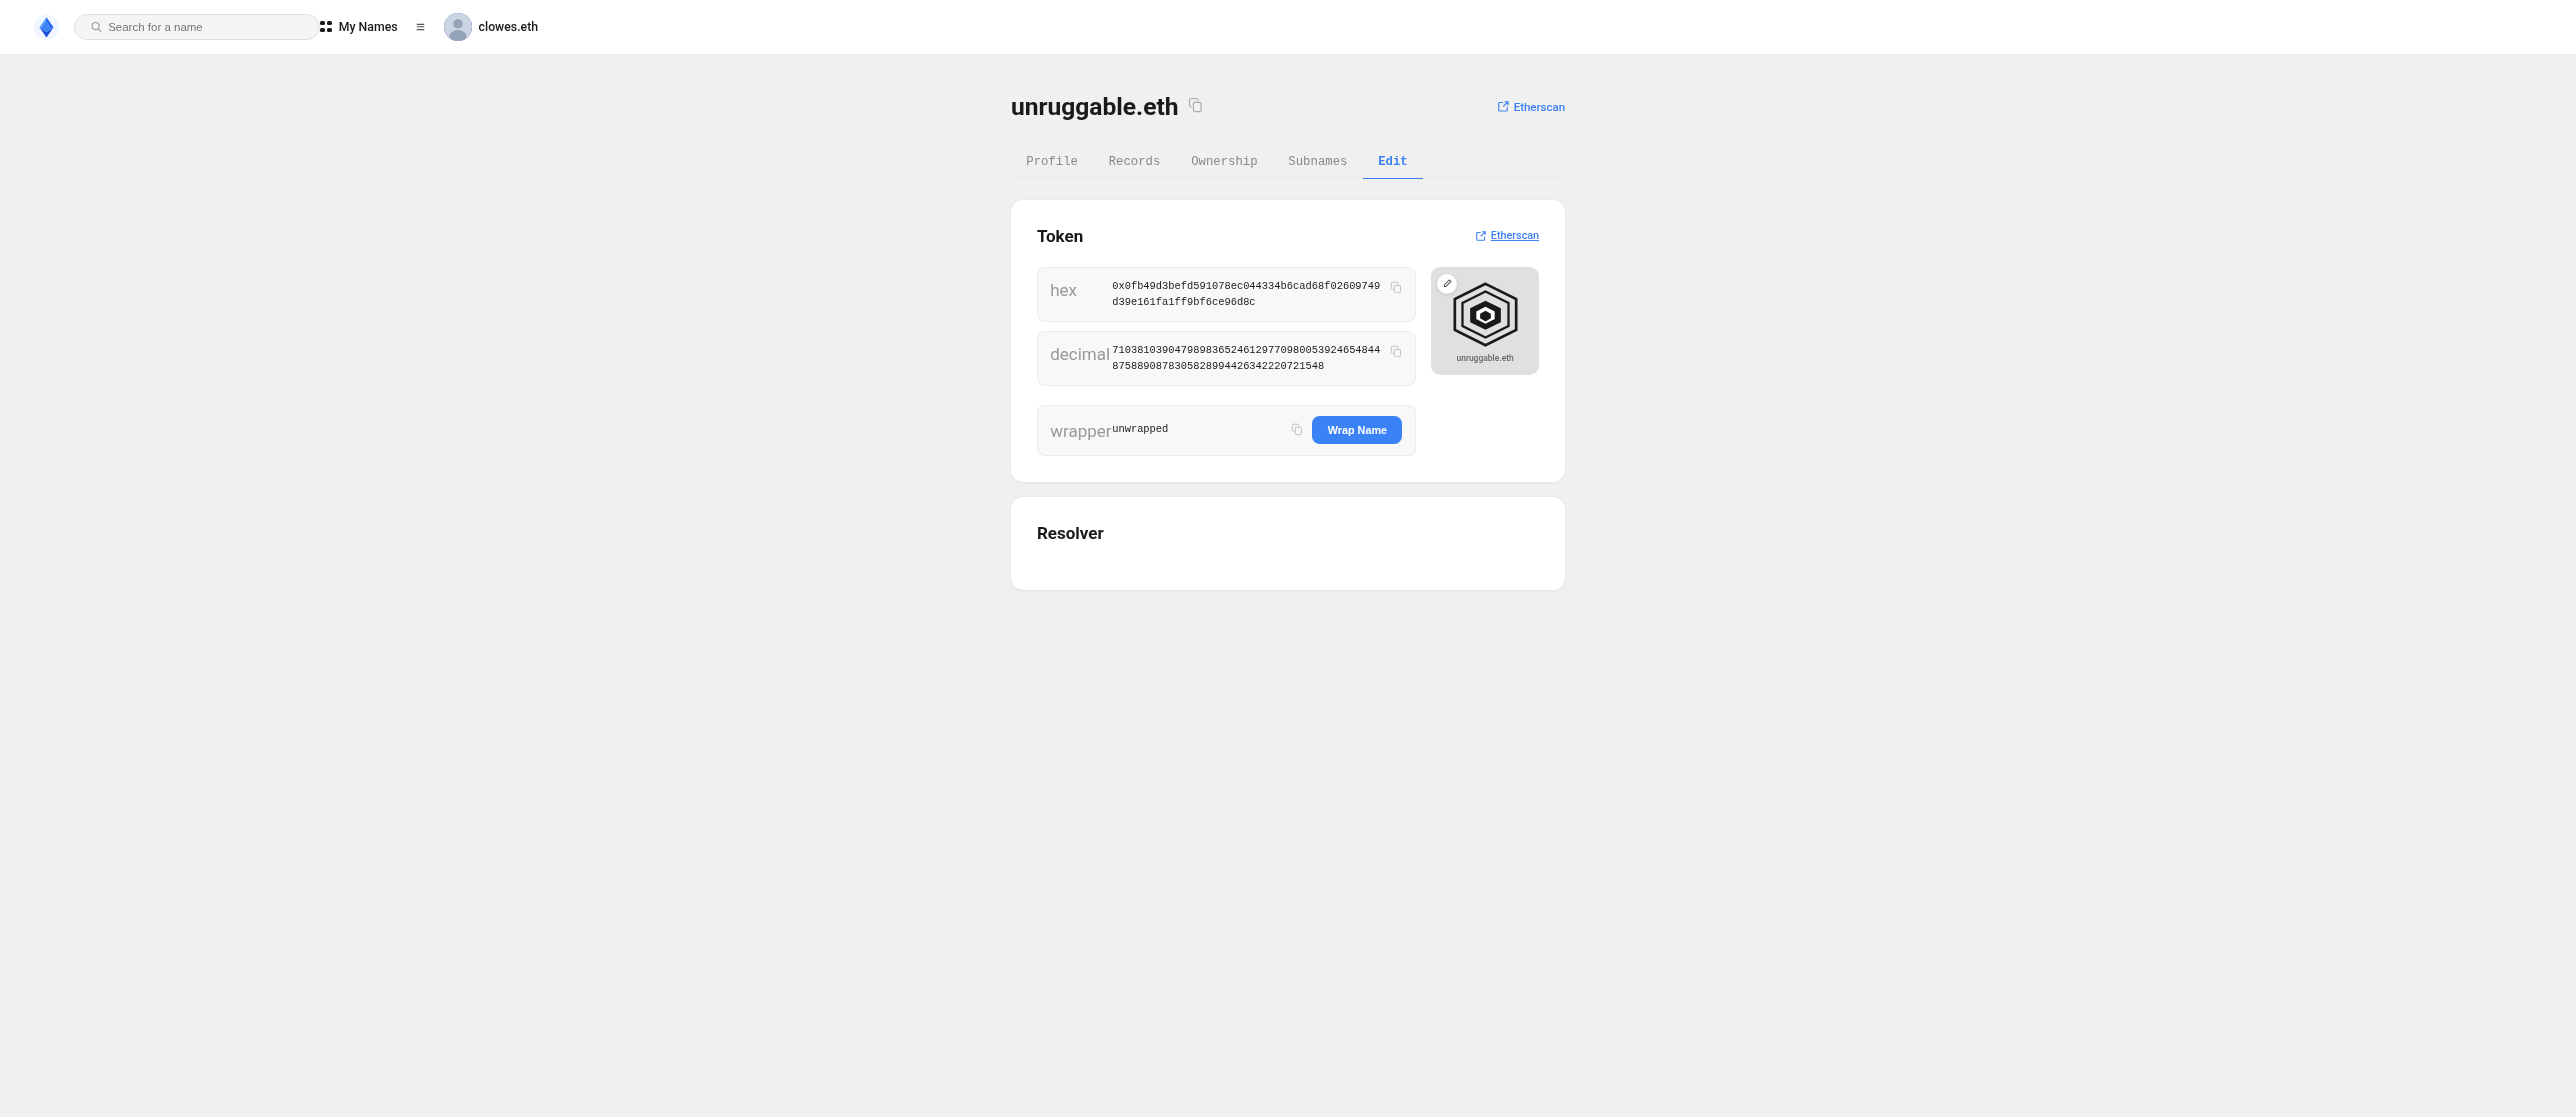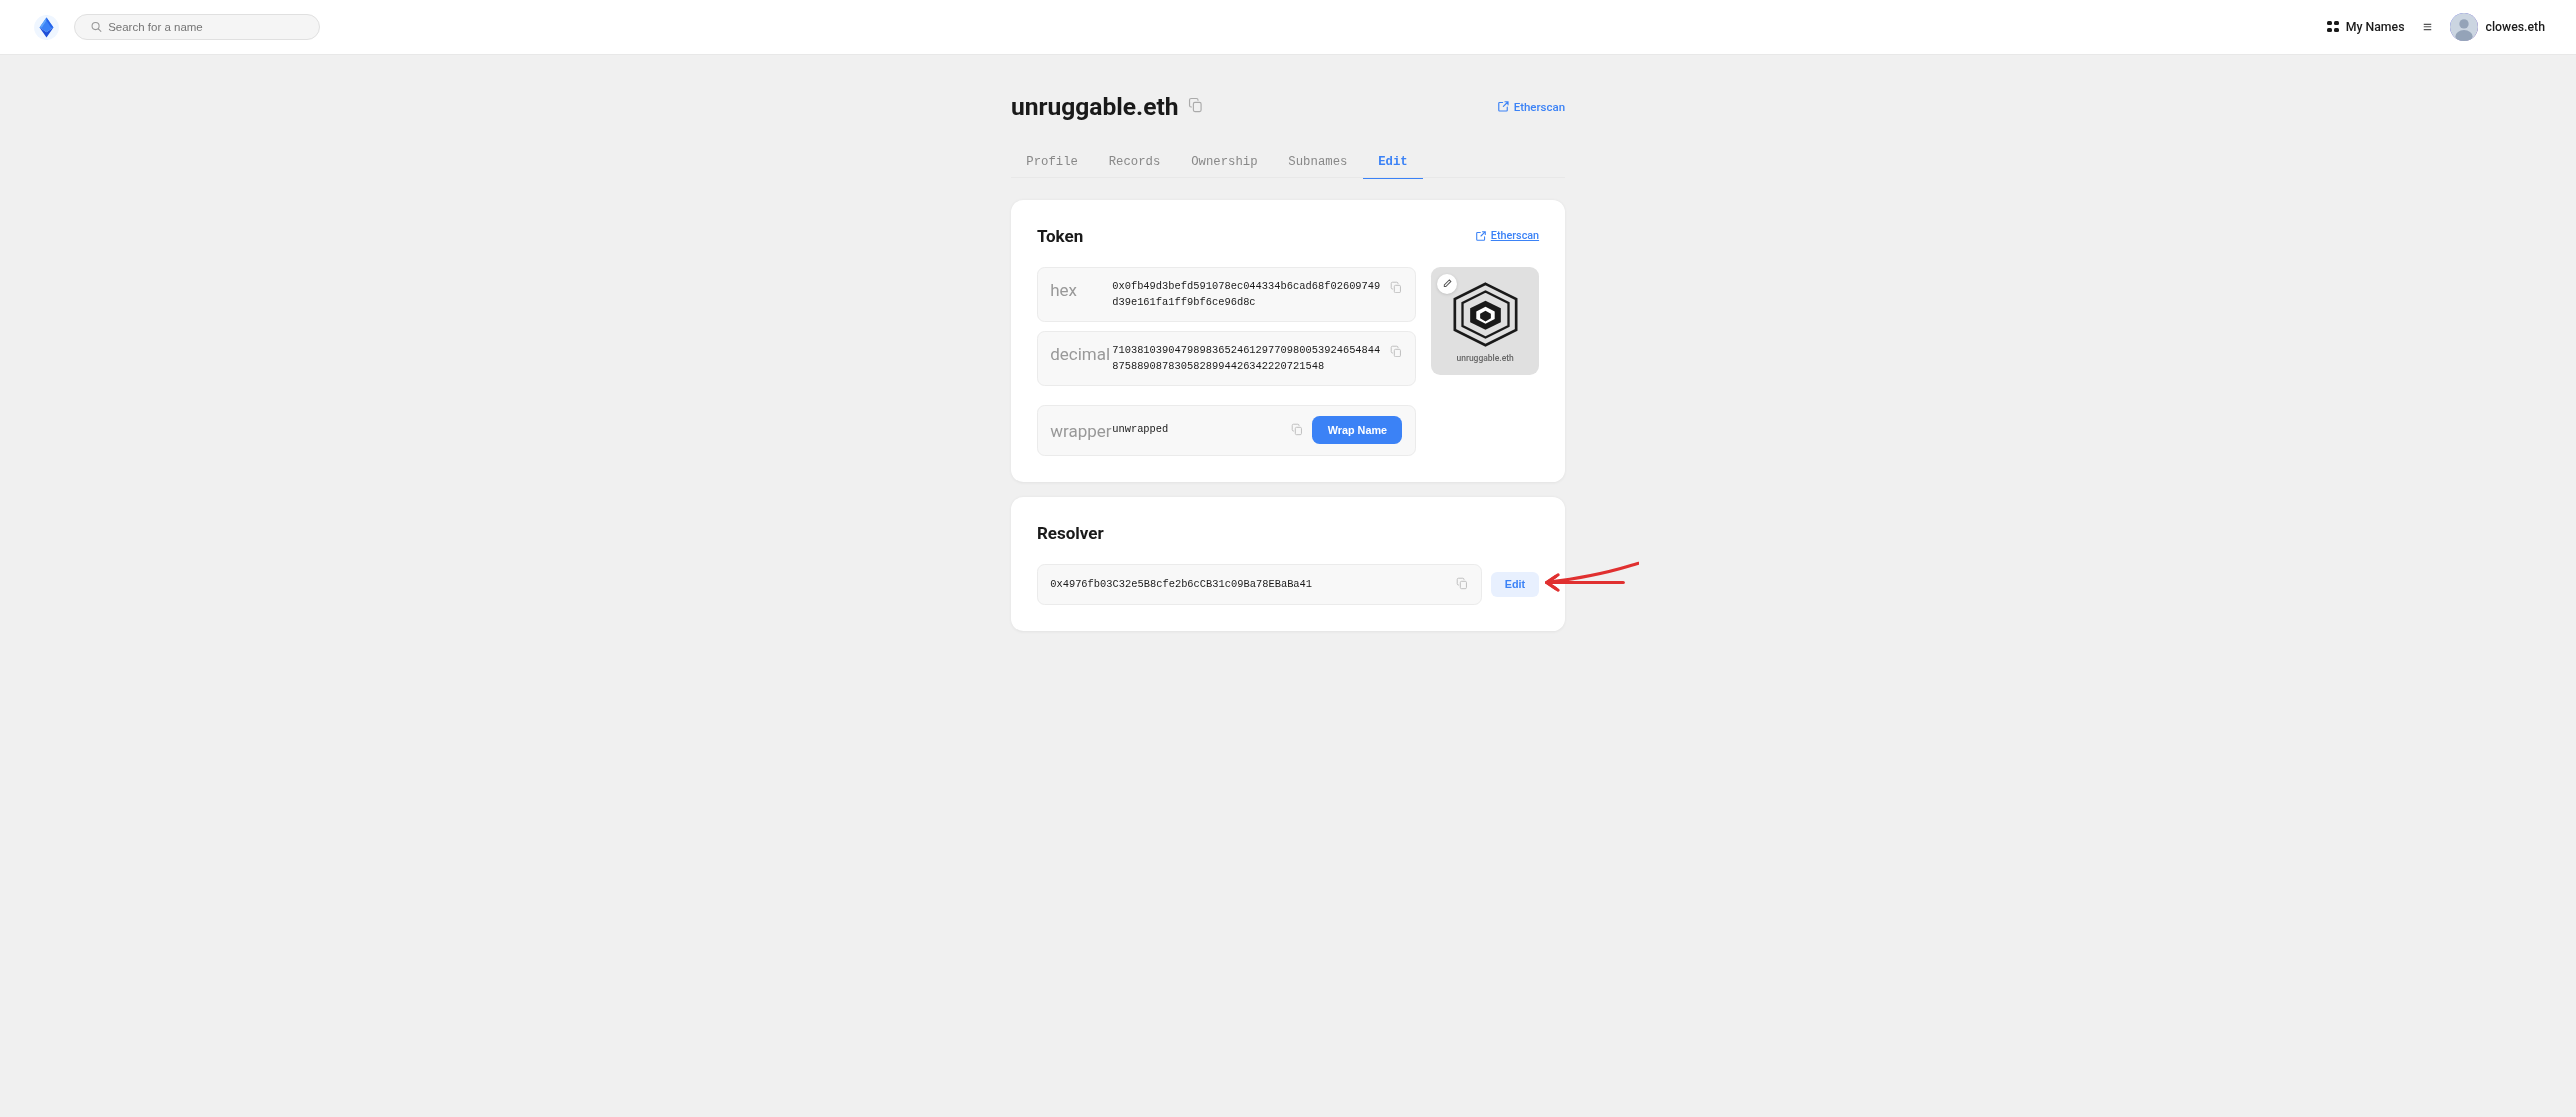--- a/index.html
+++ b/index.html
@@ -8,21 +8,20 @@
       background: #f0f0f0;
       min-height: 100vh;
       color: #1a1a1a;
     }
 
     
     .header {
       background: #fff;
       display: flex;
       align-items: center;
-      justify-content: space-between;
       padding: 13px 31px;
       height: 55px;
       border-bottom: 0.8px solid #e8e8e8;
       position: sticky;
       top: 0;
       z-index: 100;
     }
 
     .header-left {
       display: flex;
@@ -500,37 +499,15 @@
         <span class="nft-label">unruggable.eth</span>
       </div>
     </div>
   </div>
 
   <div class="card" style="position:relative;">
     <div class="card-header">
       <h2 class="card-title">Resolver</h2>
     </div>
 
-    <div style="position:relative; display:flex; align-items:center;">
-      <div class="resolver-field-row" style="flex:1;">
-        <span class="field-value">0x4976fb03C32e5B8cfe2b6cCB31c09Ba78EBaBa41</span>
-        <span class="field-copy">
-          <svg width="12.3" height="12.3" viewBox="0 0 20 20" fill="none">
-            <rect x="7" y="7" width="10" height="12" rx="2" stroke="#bbb" stroke-width="1.5" fill="none"></rect>
-            <path d="M5 13H4a2 2 0 01-2-2V4a2 2 0 012-2h7a2 2 0 012 2v1" stroke="#bbb" stroke-width="1.5" fill="none"></path>
-          </svg>
-        </span>
-      </div>
-      <button class="edit-btn" style="margin-left:9.2px;">Edit</button>
-
-      <div style="position:absolute; right:-100px; top:50%; transform:translateY(-50%);">
-        <svg width="108" height="46" viewBox="0 0 140 60" fill="none">
-          <path d="M120 30 C100 30 80 30 20 30" stroke="#e03030" stroke-width="4" stroke-linecap="round"></path>
-          <path d="M20 30 L35 20 M20 30 L35 40" stroke="#e03030" stroke-width="4" stroke-linecap="round" stroke-linejoin="round"></path>
-
-          <path d="M140 5 C120 10 100 20 20 30" stroke="#e03030" stroke-width="4" stroke-linecap="round" fill="none"></path>
-          <path d="M20 30 L32 22 M20 30 L32 38" stroke="#e03030" stroke-width="4" stroke-linecap="round" stroke-linejoin="round"></path>
-        </svg>
-      </div>
-    </div>
   </div>
 </main>
 
 
 </body></html>

